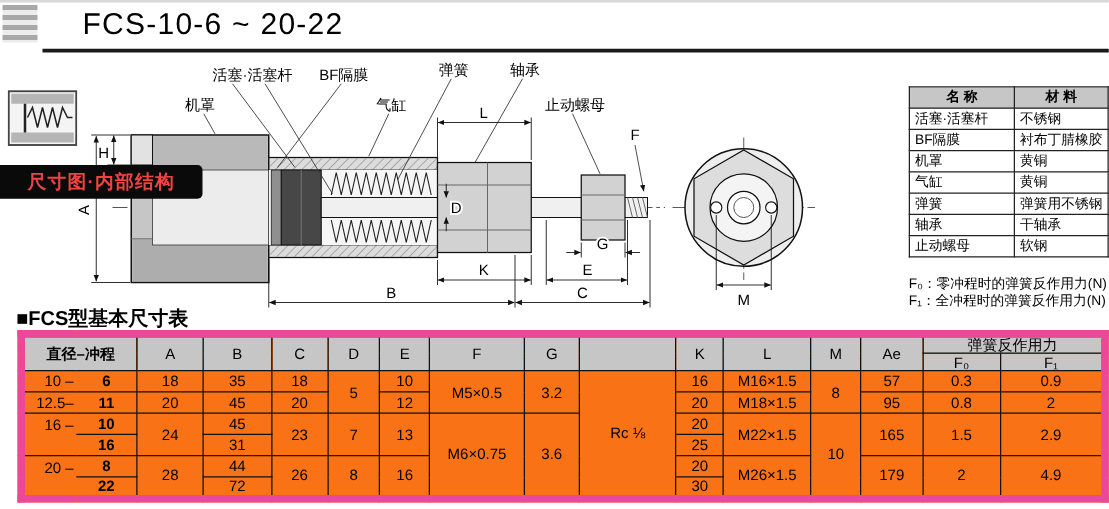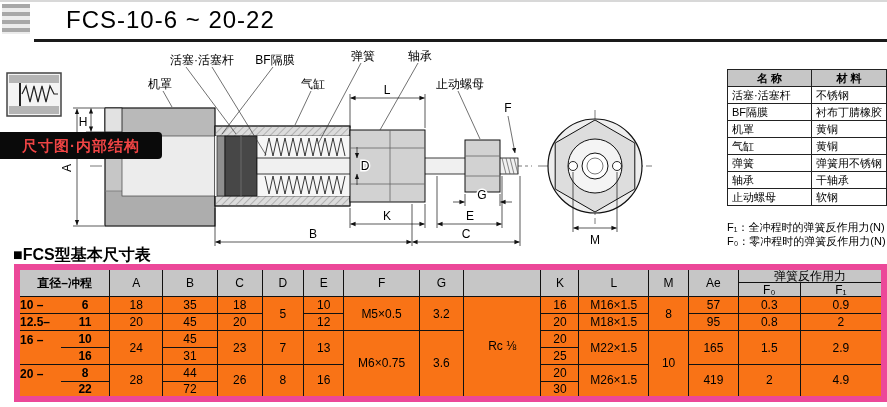--- a/index.html
+++ b/index.html
@@ -31,21 +31,21 @@
 
   .size-title { position:absolute; left:13px; top:245px; font-size:16px; font-weight:bold; z-index:5; }
 
   .size-table { position:absolute; left:14px; top:264px; border-collapse:collapse; table-layout:fixed;
                 font-size:12px; border:6px solid #ec4899; z-index:4; background:#f97316; }
   .size-table th, .size-table td { border:1px solid #111; text-align:center; vertical-align:middle;
                 padding:0; line-height:1; overflow:hidden; white-space:nowrap; }
   .size-table thead th { background:#c6c6c6; font-weight:normal; height:14px; }
   .size-table thead th.main { font-weight:bold; }
   .size-table tbody td { height:17px; }
-  td.dia { text-align:left; border-right:none; font-weight:bold; padding-right:2px; }
+  td.dia { text-align:right; border-right:none; font-weight:normal; padding-right:2px; }
   td.dia.top { vertical-align:top; padding-top:3px; }
   td.stk { border-left:none; font-weight:bold; }
 
   svg text { font-family:"Liberation Sans","DejaVu Sans",sans-serif; font-size:12px; fill:#000; }
   svg text.halo { stroke:#fff; stroke-width:3px; paint-order:stroke; }
 </style>
 </head>
 <body>
 
 <div class="top-rule"></div>
@@ -251,22 +251,22 @@
       <td>干轴承</td>
     </tr>
     <tr>
       <td>止动螺母</td>
       <td>软钢</td>
     </tr>
   </tbody>
 </table>
 
 <div class="notes">
+  <div>F₀：零冲程时的弹簧反作用力(N)</div>
   <div>F₁：全冲程时的弹簧反作用力(N)</div>
-  <div>F₀：零冲程时的弹簧反作用力(N)</div>
 </div>
 
 <div class="size-title">■FCS型基本尺寸表</div>
 
 <table class="size-table">
   <colgroup>
     <col style="width:44px">
       <col style="width:49px">
       <col style="width:53px">
       <col style="width:55px">
@@ -362,21 +362,21 @@
     <tr>
       <td rowspan="2" class="dia top">20 –</td>
       <td class="stk">8</td>
       <td rowspan="2">28</td>
       <td>44</td>
       <td rowspan="2">26</td>
       <td rowspan="2">8</td>
       <td rowspan="2">16</td>
       <td>20</td>
       <td rowspan="2">M26×1.5</td>
-      <td rowspan="2">419</td>
+      <td rowspan="2">179</td>
       <td rowspan="2">2</td>
       <td rowspan="2">4.9</td>
     </tr>
     <tr>
       <td class="stk">22</td>
       <td>72</td>
       <td>30</td>
     </tr>
   </tbody>
 </table>

